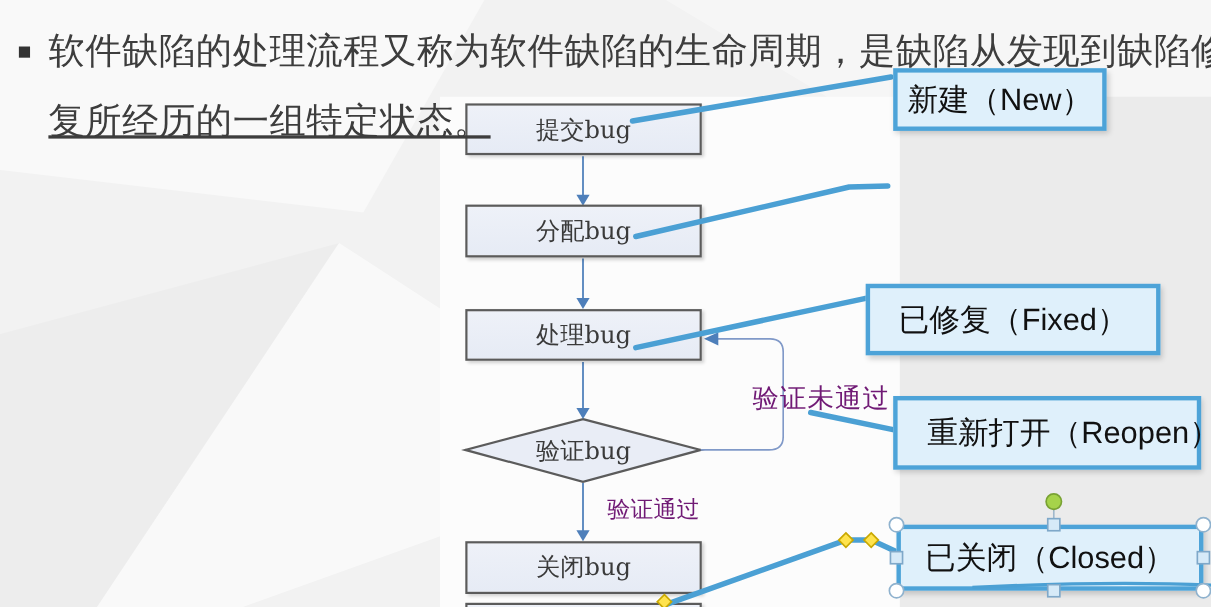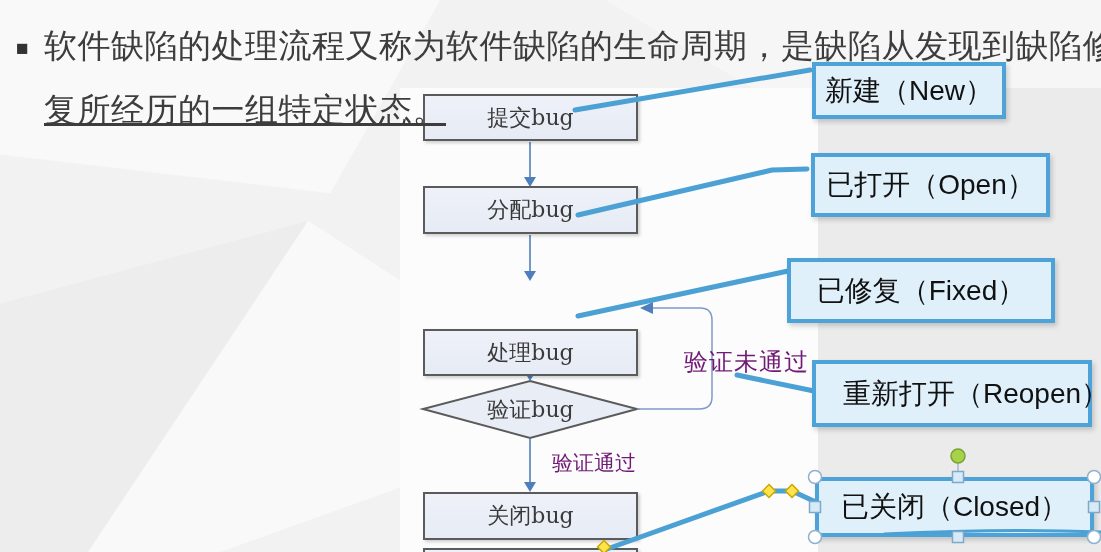--- a/index.html
+++ b/index.html
@@ -96,21 +96,21 @@
       <path d="M 637 409 H 699 Q 712 409 712 397 V 320 Q 712 308 700 308 H 652" fill="none" stroke="#8099C8" stroke-width="1.5"></path>
       <polygon points="640,308 653,302 653,314" fill="#4E7FBA"></polygon>
     </svg>
 
     <div class="flowbox" style="top:6px;height:47px;">
       <span class="flowlabel">提交bug</span>
     </div>
     <div class="flowbox" style="top:98px;height:48px;">
       <span class="flowlabel">分配bug</span>
     </div>
-    <div class="flowbox" style="top:193px;height:47px;margin-top:48px;">
+    <div class="flowbox" style="top:193px;height:47px;">
       <span class="flowlabel">处理bug</span>
     </div>
     <div class="diamond-label">
       <span class="flowlabel">验证bug</span>
     </div>
     <div class="flowbox" style="top:404px;height:48px;">
       <span class="flowlabel">关闭bug</span>
     </div>
     <div class="flowbox" style="top:460px;height:14px;"></div>
 
@@ -129,23 +129,20 @@
       <path d="M 575 110 L 810 70"></path>
       <path d="M 578 215 L 772 170 L 807 169"></path>
       <path d="M 578 316 L 788 271"></path>
       <path d="M 737 375 L 814 391"></path>
       <path d="M 607 549 L 769 491 L 792 491 L 818 503"></path>
     </g>
   </svg>
 
   <div class="callout co-new">
     <span>新建（New）</span>
-  </div>
-  <div class="callout co-open">
-    <span>已打开（Open）</span>
   </div>
   <div class="callout co-fixed">
     <span>已修复（Fixed）</span>
   </div>
   <div class="callout co-reopen">
     <span>重新打开（Reopen）</span>
   </div>
   <div class="callout co-closed">
     <span>已关闭（Closed）</span>
   </div>

